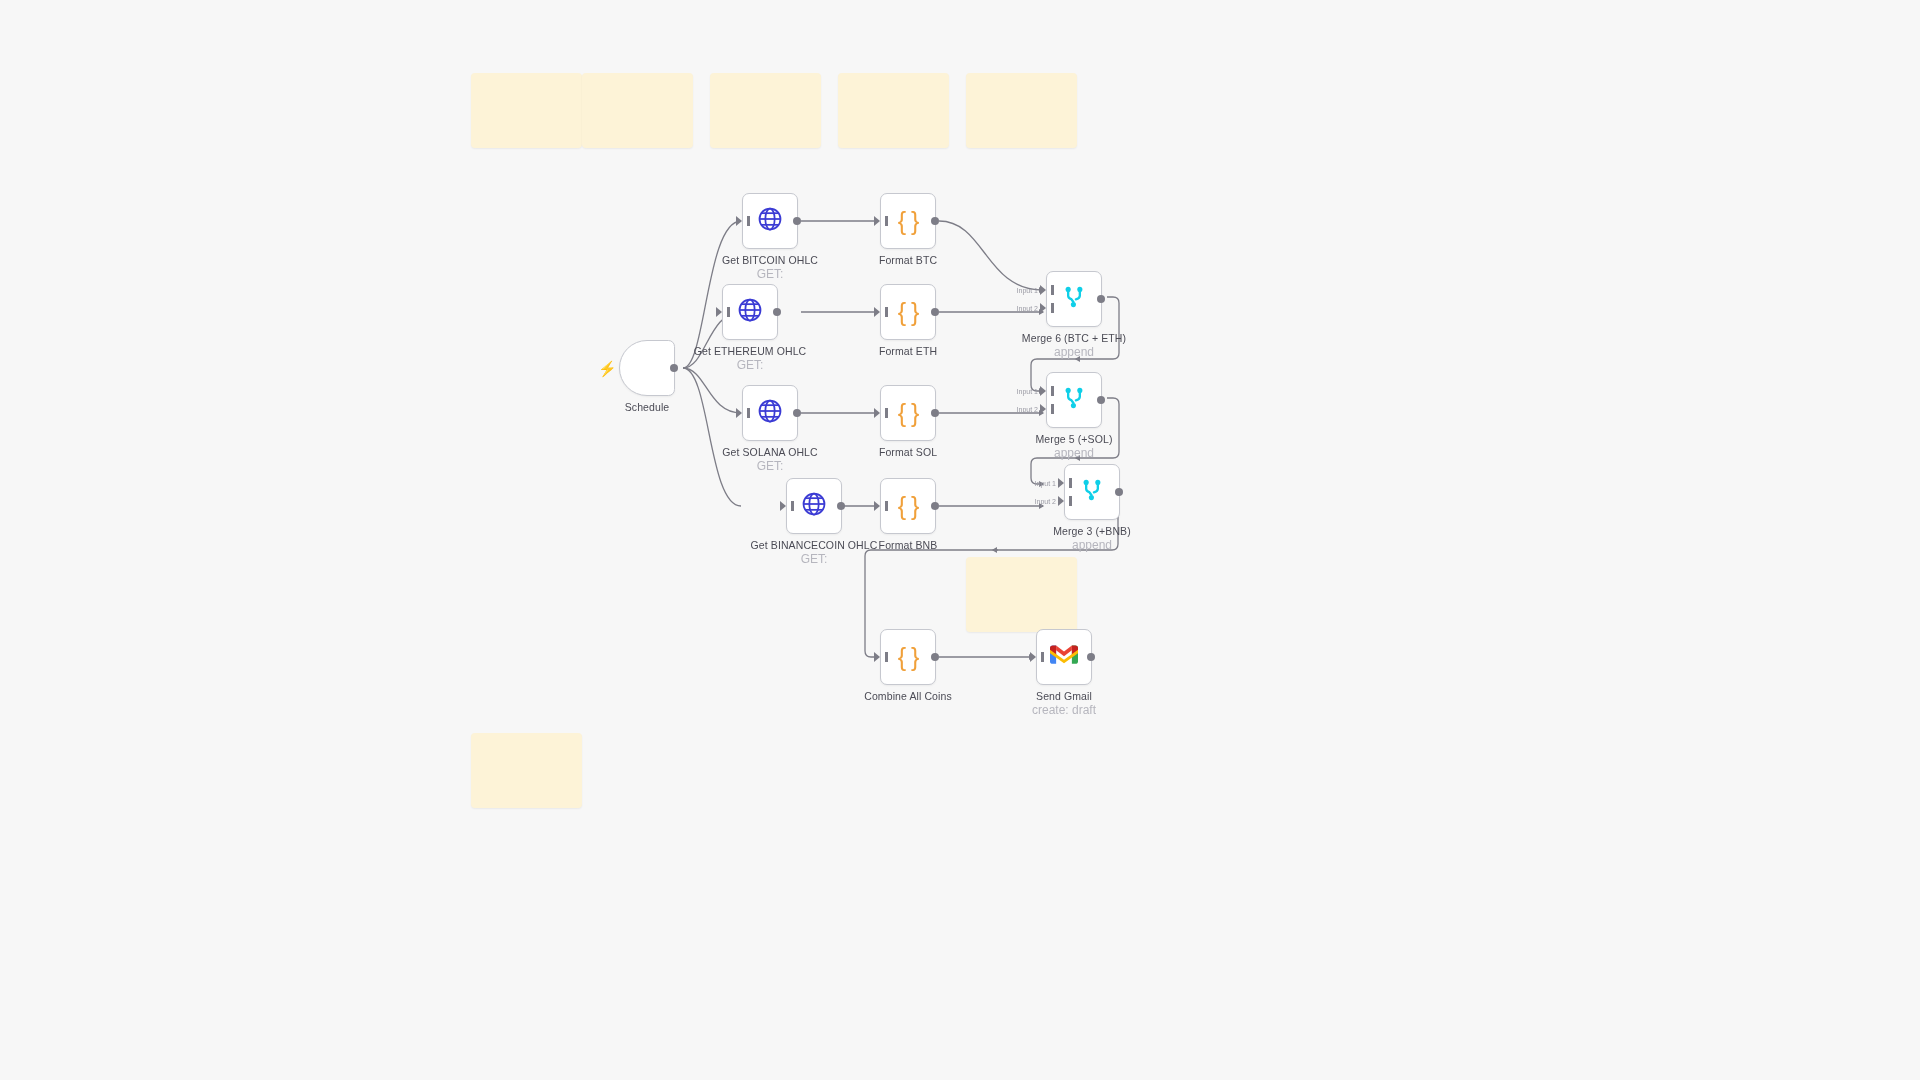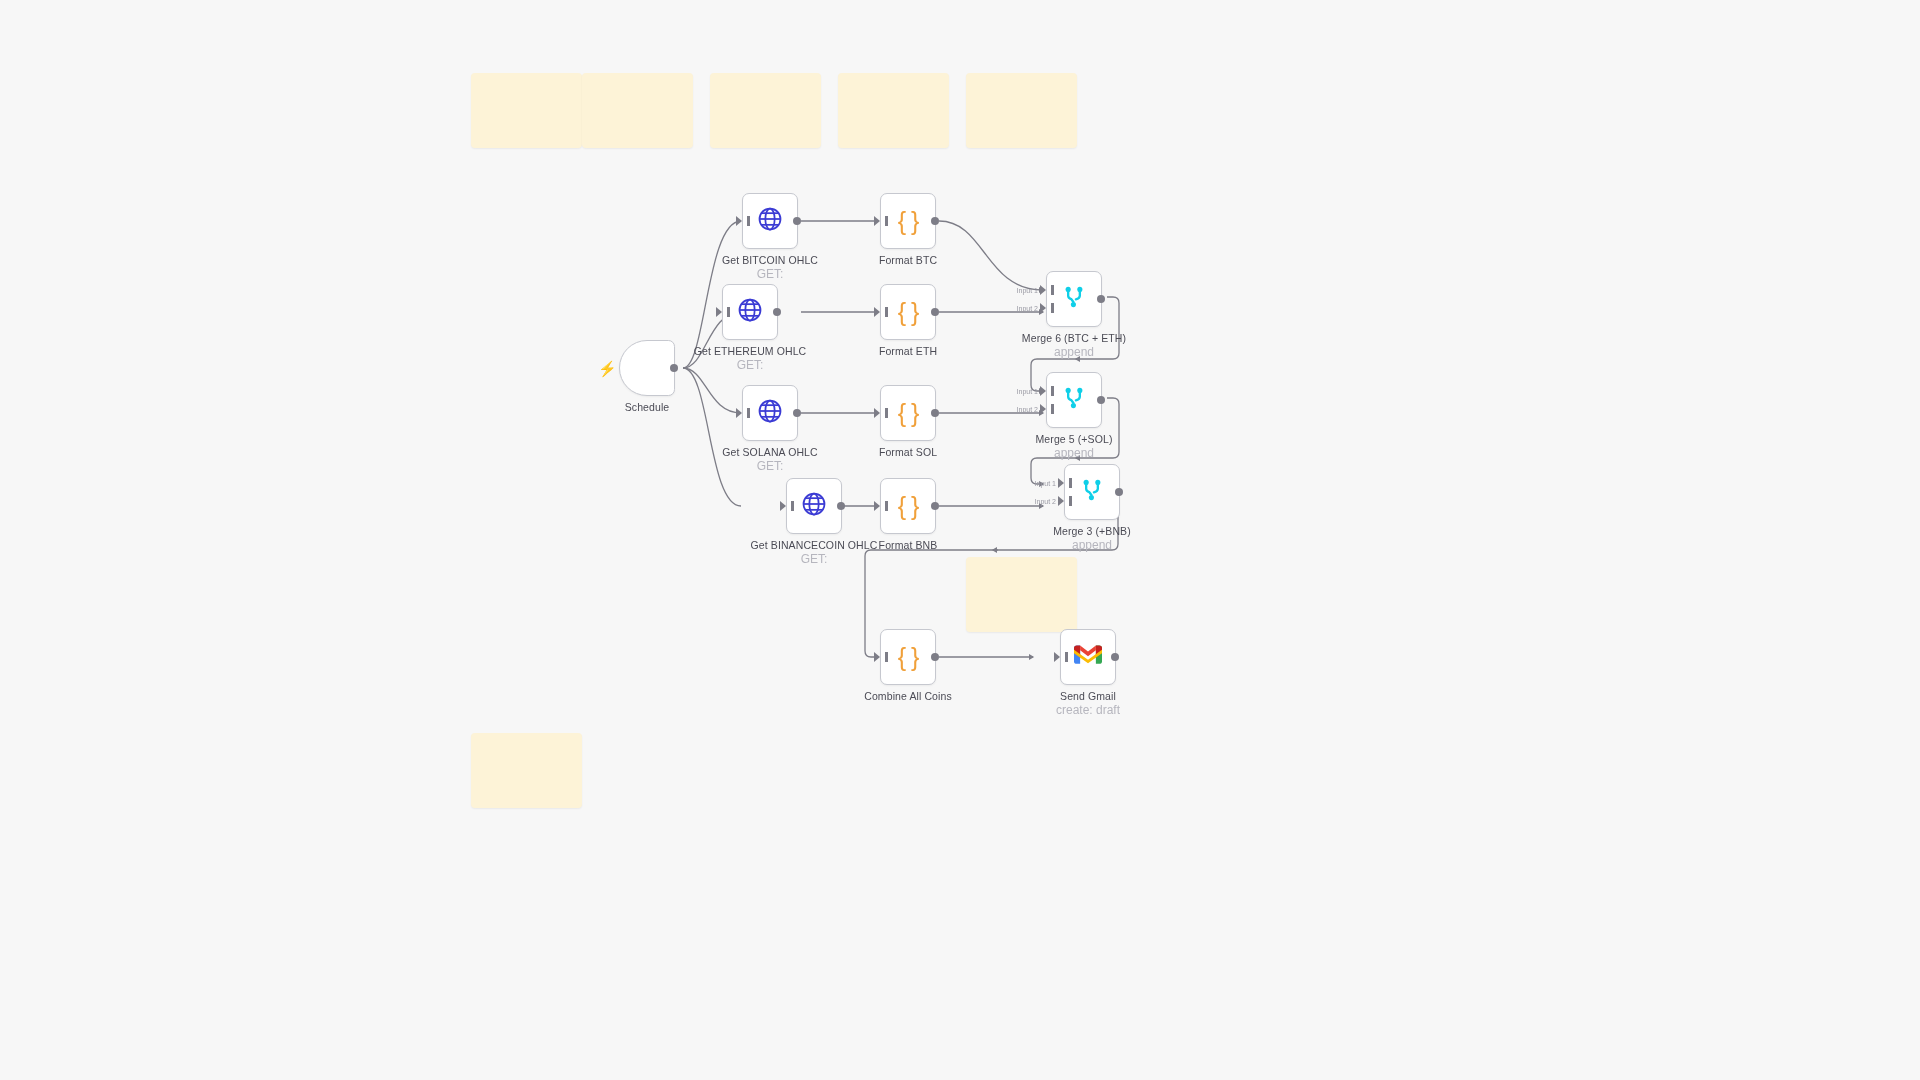--- a/index.html
+++ b/index.html
@@ -354,21 +354,21 @@
         <span class="port-out"></span>
         <div class="node-label">Merge 3 (+BNB)</div>
         <div class="node-sublabel">append</div>
       </div>
       <div class="node" style="left: 880px; top: 629px;">
         <span class="ic ic-code">{ }</span>
         <span class="port-in"></span>
         <span class="port-out"></span>
         <div class="node-label">Combine All Coins</div>
       </div>
-      <div class="node" style="left: 1060px; top: 629px;">
+      <div class="node" style="left: 1036px; top: 629px;">
         <span class="ic"><svg width="28" height="22" viewBox="0 0 32 24">
             <path d="M2 22 L2 5 L16 15 L30 5 L30 22 L25 22 L25 11 L16 18 L7 11 L7 22 Z" fill="#ffffff"></path>
             <path d="M0 4.2 Q0 1 3.2 1 L7 1 L7 22 L3 22 Q0 22 0 19 Z" fill="#4285f4"></path>
             <path d="M32 4.2 Q32 1 28.8 1 L25 1 L25 22 L29 22 Q32 22 32 19 Z" fill="#34a853"></path>
             <path d="M0 4 L0 9.5 L7 14.5 L7 1 L3.2 1 Q0 1 0 4 Z" fill="#c5221f"></path>
             <path d="M32 4 L32 9.5 L25 14.5 L25 1 L28.8 1 Q32 1 32 4 Z" fill="#c5221f"></path>
             <path d="M0 6 L16 17.5 L32 6 L32 10 L16 21.5 L0 10 Z" fill="#fbbc04"></path>
             <path d="M7 1 L16 8 L25 1 L25 6.5 L16 13.5 L7 6.5 Z" fill="#ea4335"></path>
           </svg></span>
         <span class="port-in"></span>

